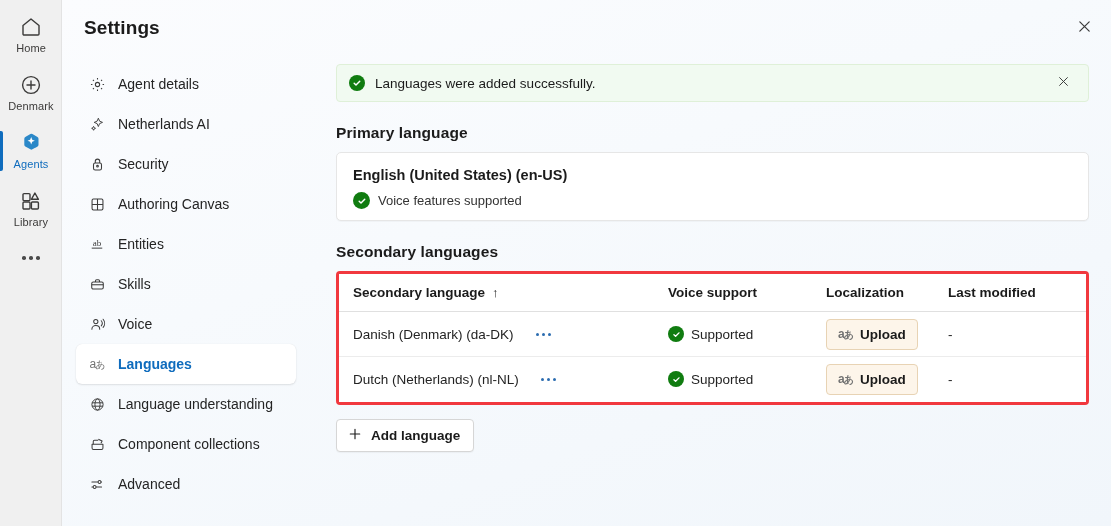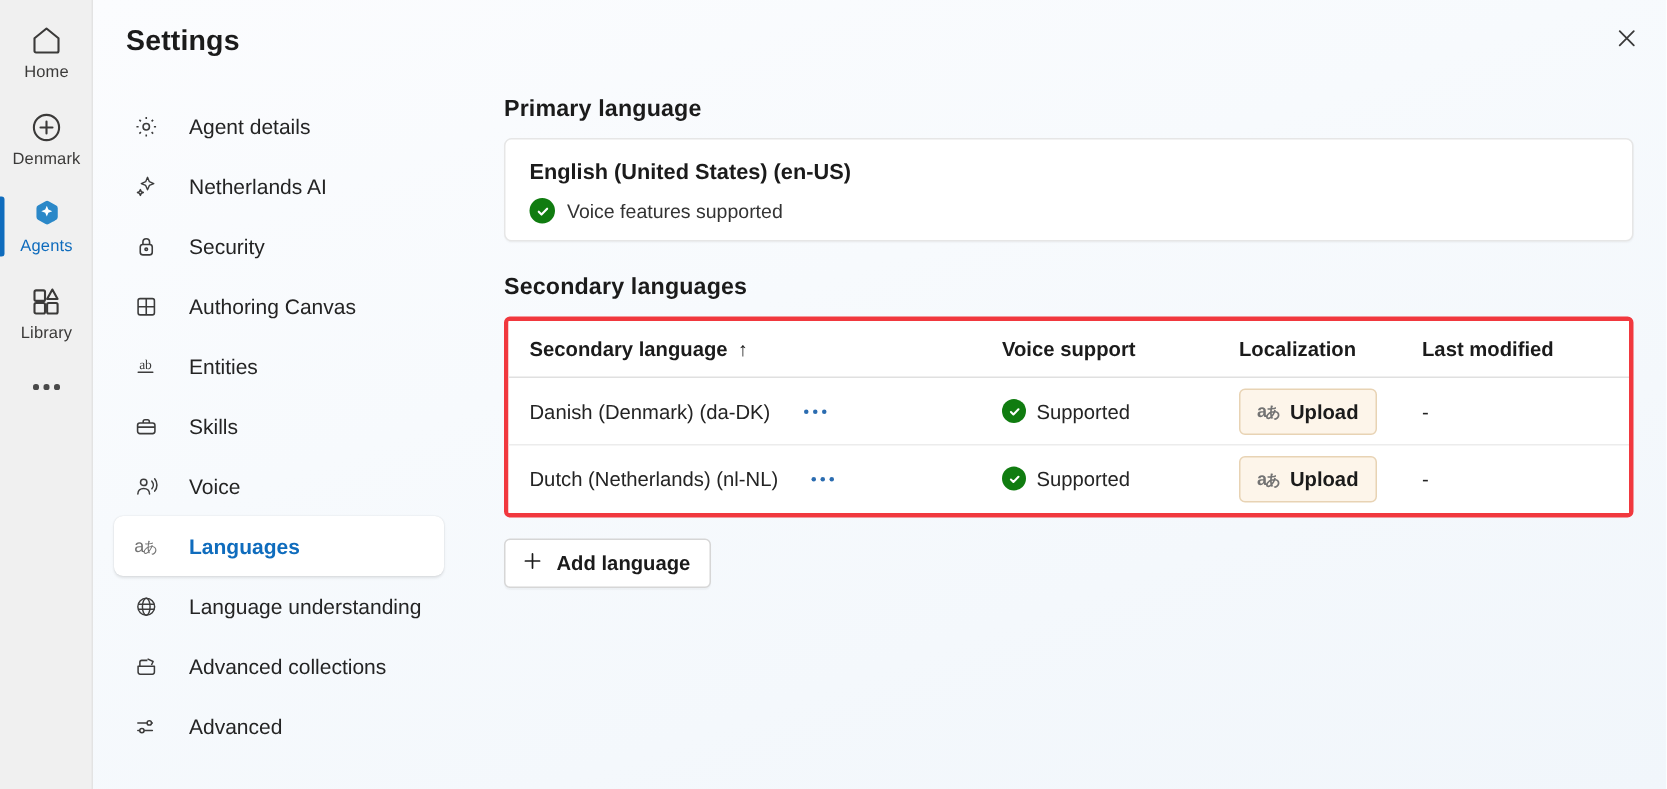--- a/index.html
+++ b/index.html
@@ -109,21 +109,21 @@
   
   .settings-nav {
     width: 248px;
     flex: 0 0 248px;
     padding: 8px 14px 0 14px;
   }
   .nav-item {
     height: 40px;
     display: flex;
     align-items: center;
-    gap: 20px;
+    gap: 12px;
     padding: 0 12px;
     border-radius: 6px;
     cursor: pointer;
     margin-bottom: 0px;
     color: #242424;
   }
   .nav-item + .nav-item { margin-top: 0; }
   .nav-item .nav-label {
     font-size: 14px;
     line-height: 20px;
@@ -471,37 +471,52 @@
         </div>
 
         <div class="nav-item">
           <span class="nav-icon">
             <svg width="17" height="17" viewBox="0 0 20 20" fill="none" stroke="#3c3c3c" stroke-width="1.2" stroke-linejoin="round">
               <path d="M3.6 9.6h12.8v4.6a1.6 1.6 0 0 1-1.6 1.6H5.2a1.6 1.6 0 0 1-1.6-1.6z"></path>
               <path d="M5 9.6V6.5a1.5 1.5 0 0 1 1.5-1.5h4.4"></path>
               <path d="M11 3.8l4.4 2.1-1.3 2.7"></path>
             </svg>
           </span>
-          <span class="nav-label">Advanced collections</span>
+          <span class="nav-label">Component collections</span>
         </div>
 
         <div class="nav-item">
           <span class="nav-icon">
             <svg width="17" height="17" viewBox="0 0 20 20" fill="none" stroke="#3c3c3c" stroke-width="1.2" stroke-linecap="round">
               <path d="M3.4 7h11.4M3.4 13h11.4"></path>
               <circle cx="12.4" cy="7" r="1.7" fill="#fff"></circle>
               <circle cx="6.6" cy="13" r="1.7" fill="#fff"></circle>
             </svg>
           </span>
           <span class="nav-label">Advanced</span>
         </div>
       </nav>
 
       <main class="content">
 
+        <div class="banner">
+          <span class="check-circle">
+            <svg width="10" height="10" viewBox="0 0 12 12" fill="none" stroke="#ffffff" stroke-width="1.7" stroke-linecap="round" stroke-linejoin="round">
+              <path d="M2.6 6.2l2.2 2.2 4.5-4.6"></path>
+            </svg>
+          </span>
+          <span class="banner-text">Languages were added successfully.</span>
+          <span class="banner-close">
+            <span>
+              <svg width="13" height="13" viewBox="0 0 16 16" fill="none" stroke="#3b3b3b" stroke-width="1.2" stroke-linecap="round">
+                <path d="M3.2 3.2l9.6 9.6M12.8 3.2l-9.6 9.6"></path>
+              </svg>
+            </span>
+          </span>
+        </div>
 
         <h2 class="section-title">Primary language</h2>
 
         <div class="primary-card">
           <div class="primary-name">English (United States) (en-US)</div>
           <div class="primary-sub">
             <span class="check-circle lg">
               <svg width="10" height="10" viewBox="0 0 12 12" fill="none" stroke="#ffffff" stroke-width="1.7" stroke-linecap="round" stroke-linejoin="round">
                 <path d="M2.6 6.2l2.2 2.2 4.5-4.6"></path>
               </svg>

